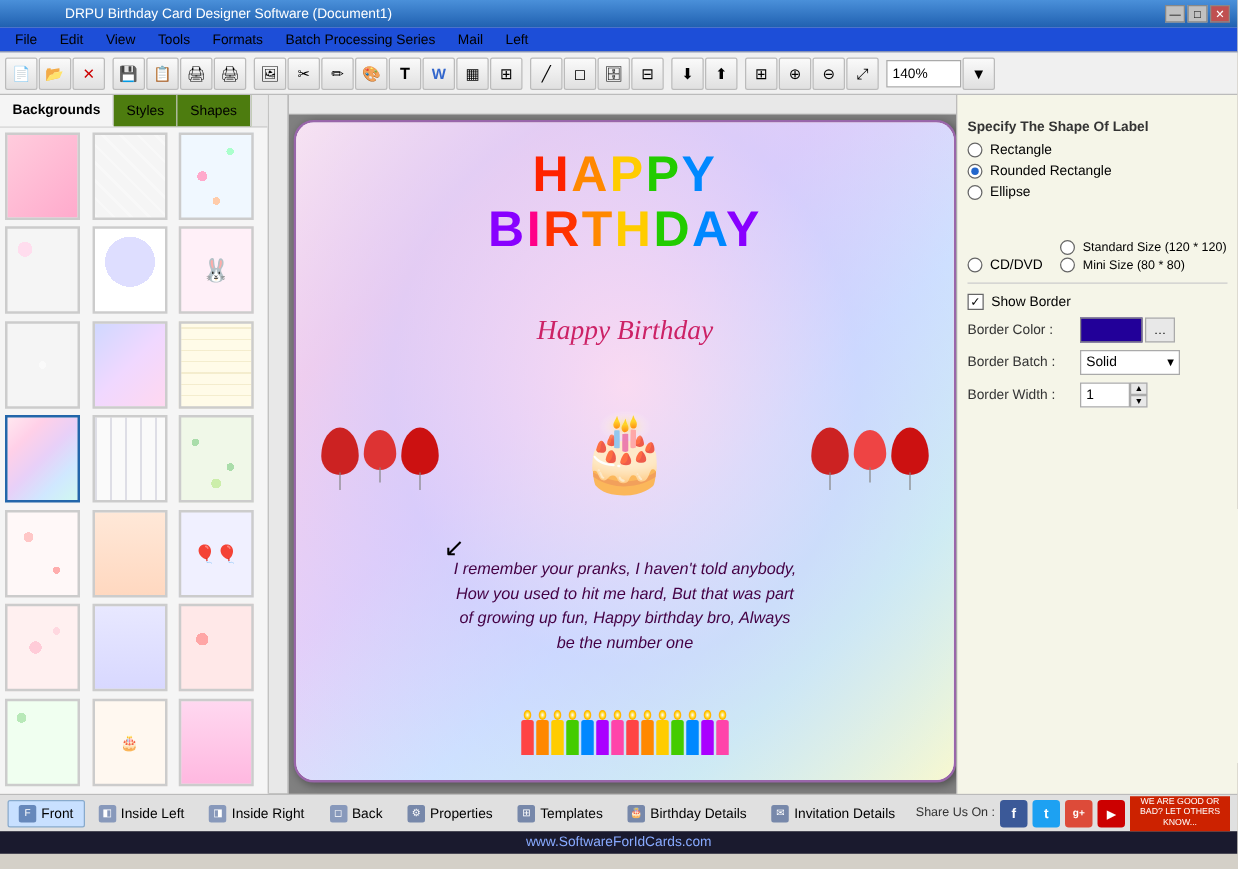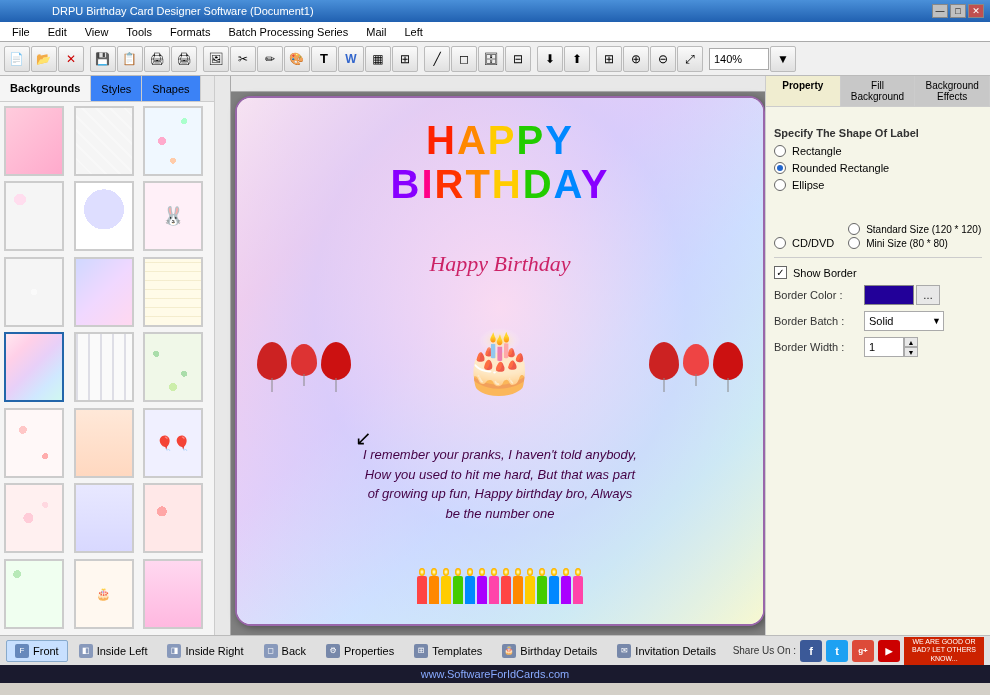--- a/index.html
+++ b/index.html
@@ -20,21 +20,21 @@
     .titlebar-btn {
       width: 16px; height: 14px;
       display: flex; align-items: center; justify-content: center;
       background: #c0c0c0; border: 1px solid #888;
       font-size: 9px; cursor: pointer; color: #000;
     }
     .titlebar-btn.close { background: #c05050; color: white; }
 
     
     .menubar {
-      background: #ffffff;
+      background: #1d4ed8;
       border-bottom: 1px solid #aaa;
       height: 20px;
       display: flex;
       align-items: center;
       padding: 0 4px;
       gap: 2px;
     }
     .menu-item {
       padding: 2px 8px;
       font-size: 11px;
@@ -90,21 +90,21 @@
       display: flex;
       background: #e8e8e8;
       border-bottom: 1px solid #ccc;
       height: 26px;
     }
     .tab-btn {
       padding: 4px 10px;
       font-size: 11px;
       cursor: pointer;
       border-right: 1px solid #ccc;
-      background: #3b82f6;
+      background: #4d7c0f;
       display: flex; align-items: center;
     }
     .tab-btn.active {
       background: #f5f5f5;
       border-bottom: 1px solid #f5f5f5;
       font-weight: bold;
     }
 
     .thumb-grid {
       display: grid;
@@ -653,25 +653,20 @@
               </div>
           </div>
         </div>
       </div>
     </div>
 
     <div style="position:absolute; left:140px; top:350px; color:#000; font-size:20px; pointer-events:none;">↙</div>
   </div>
 
   <div class="right-panel">
-    <div class="right-tabs">
-      <div class="right-tab active">Property</div>
-      <div class="right-tab">Fill Background</div>
-      <div class="right-tab">Background Effects</div>
-    </div>
     <div class="right-content">
       <div class="section-label">Specify The Shape Of Label</div>
 
       <div class="radio-row">
         <div class="radio-circle"></div>
         <span>Rectangle</span>
       </div>
 
       <div class="radio-row">
         <div class="radio-circle checked"></div>

